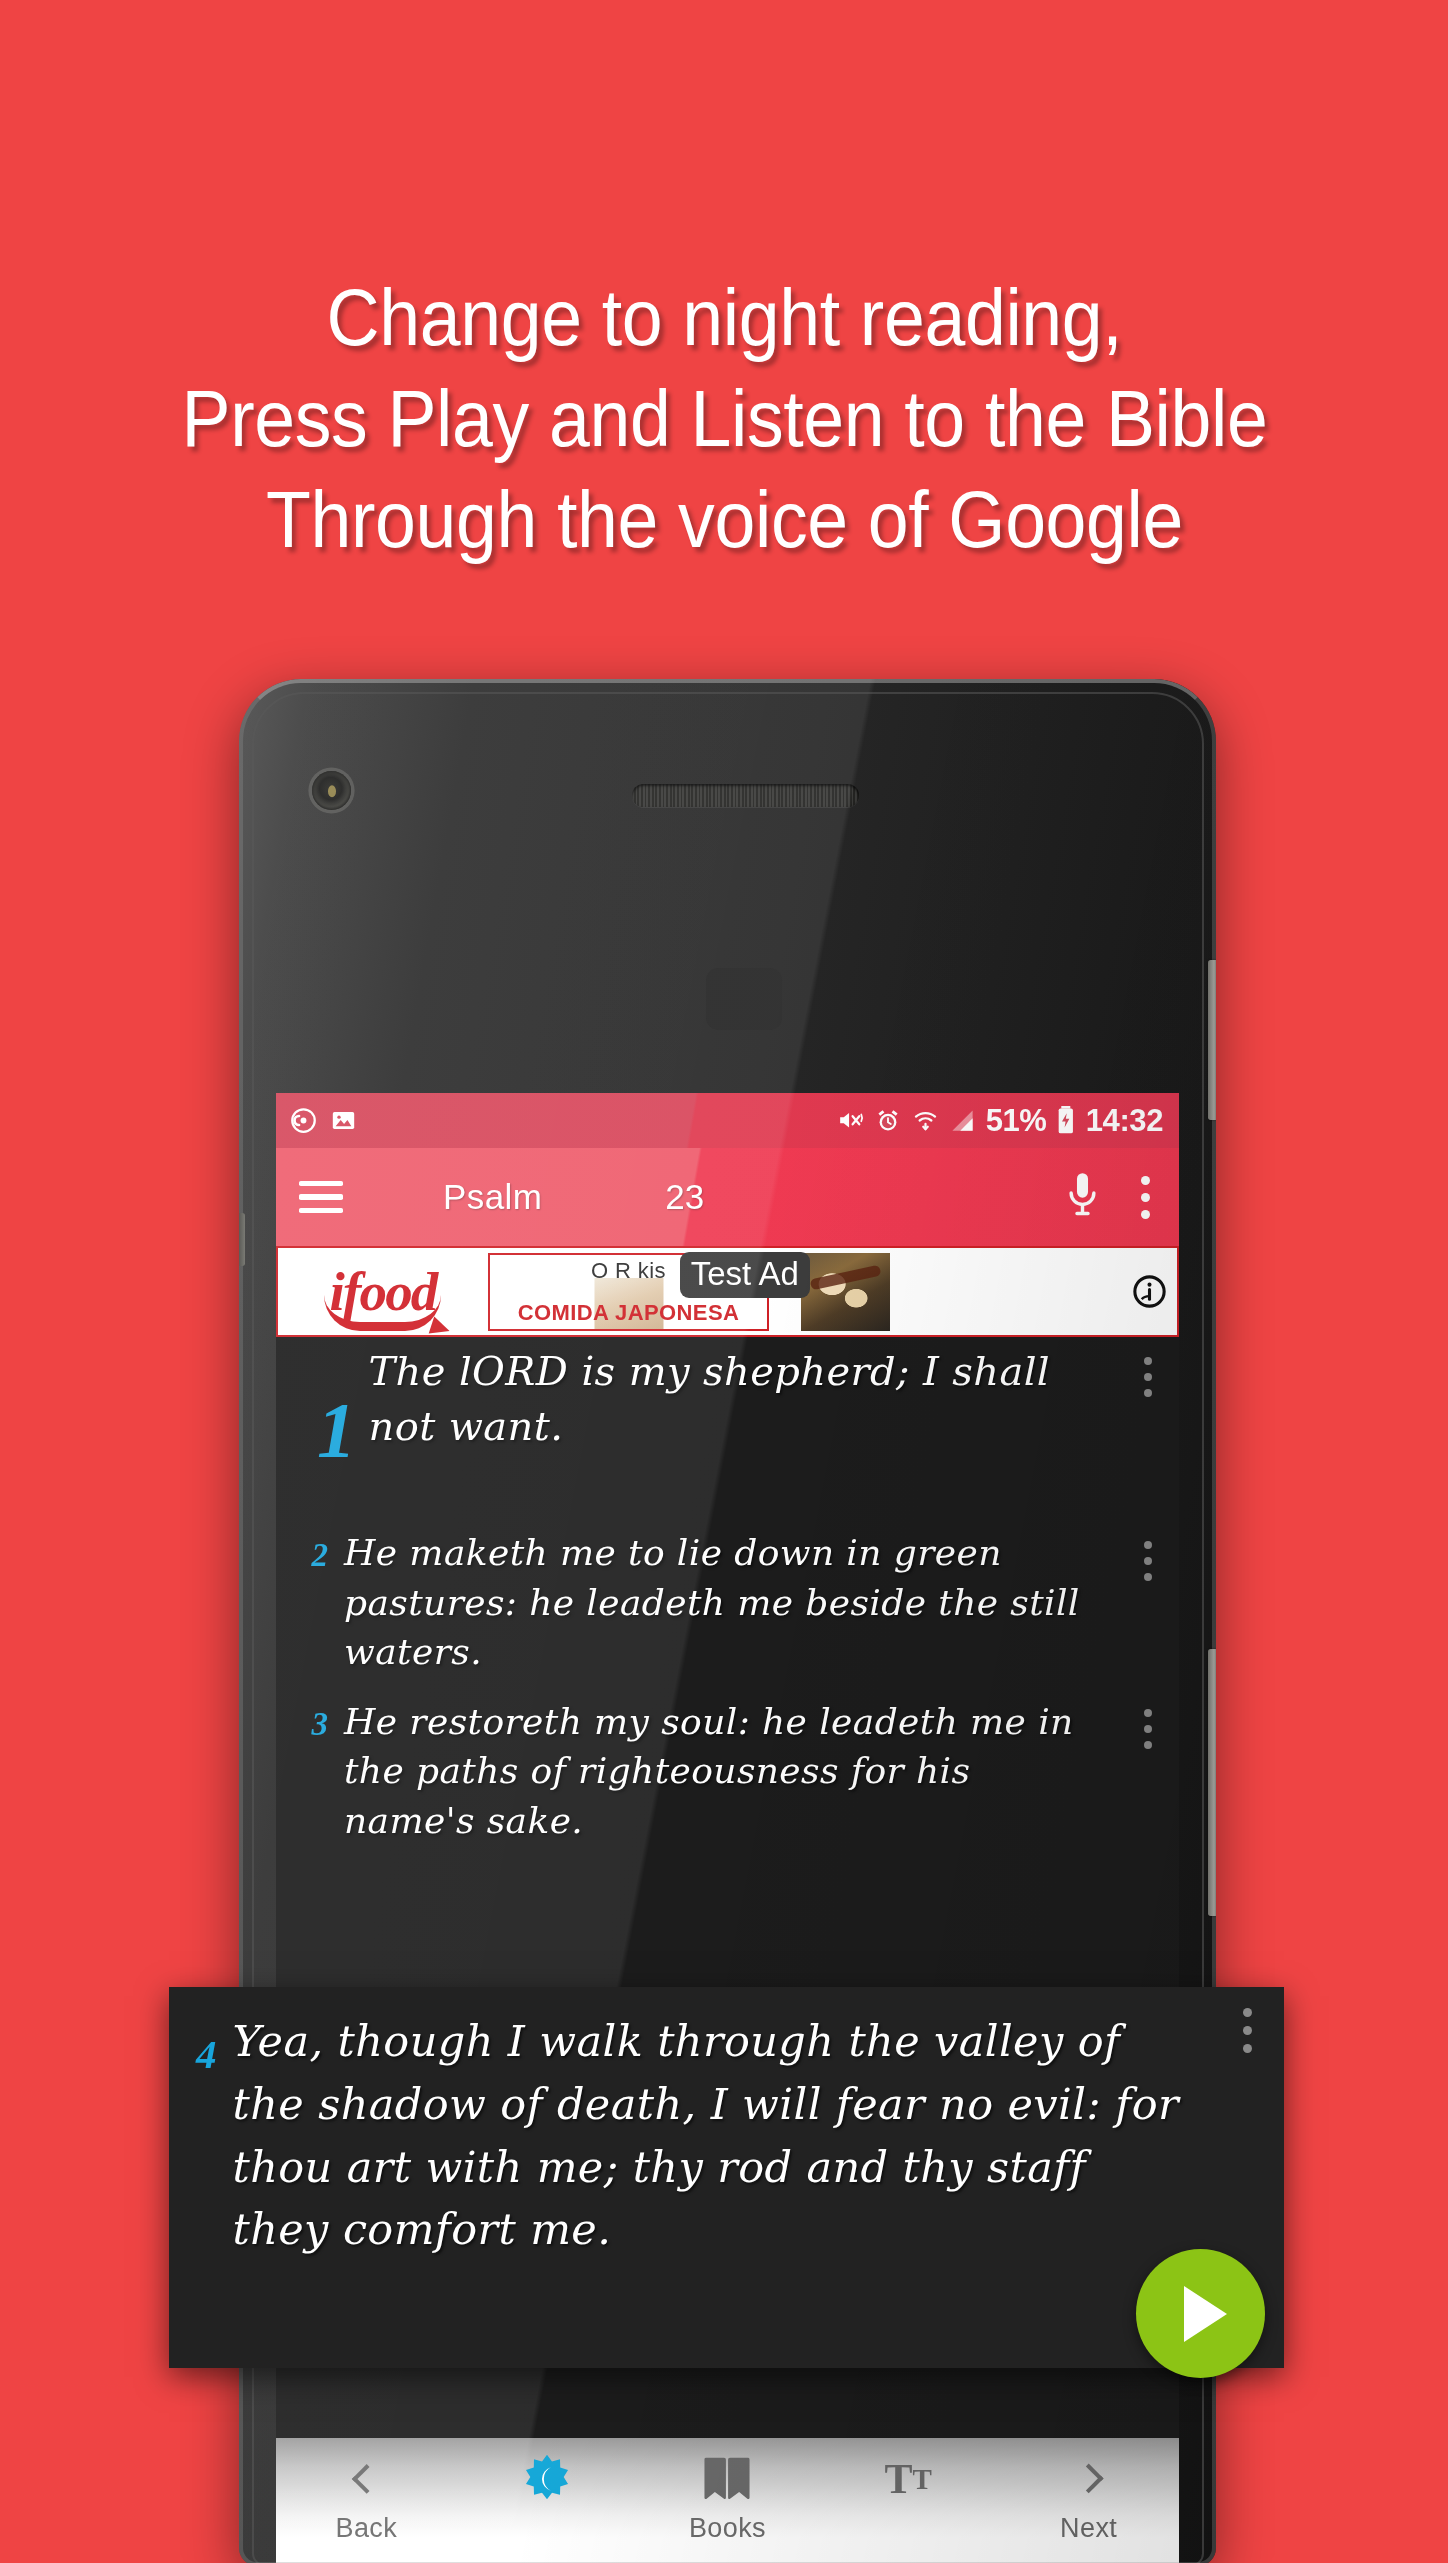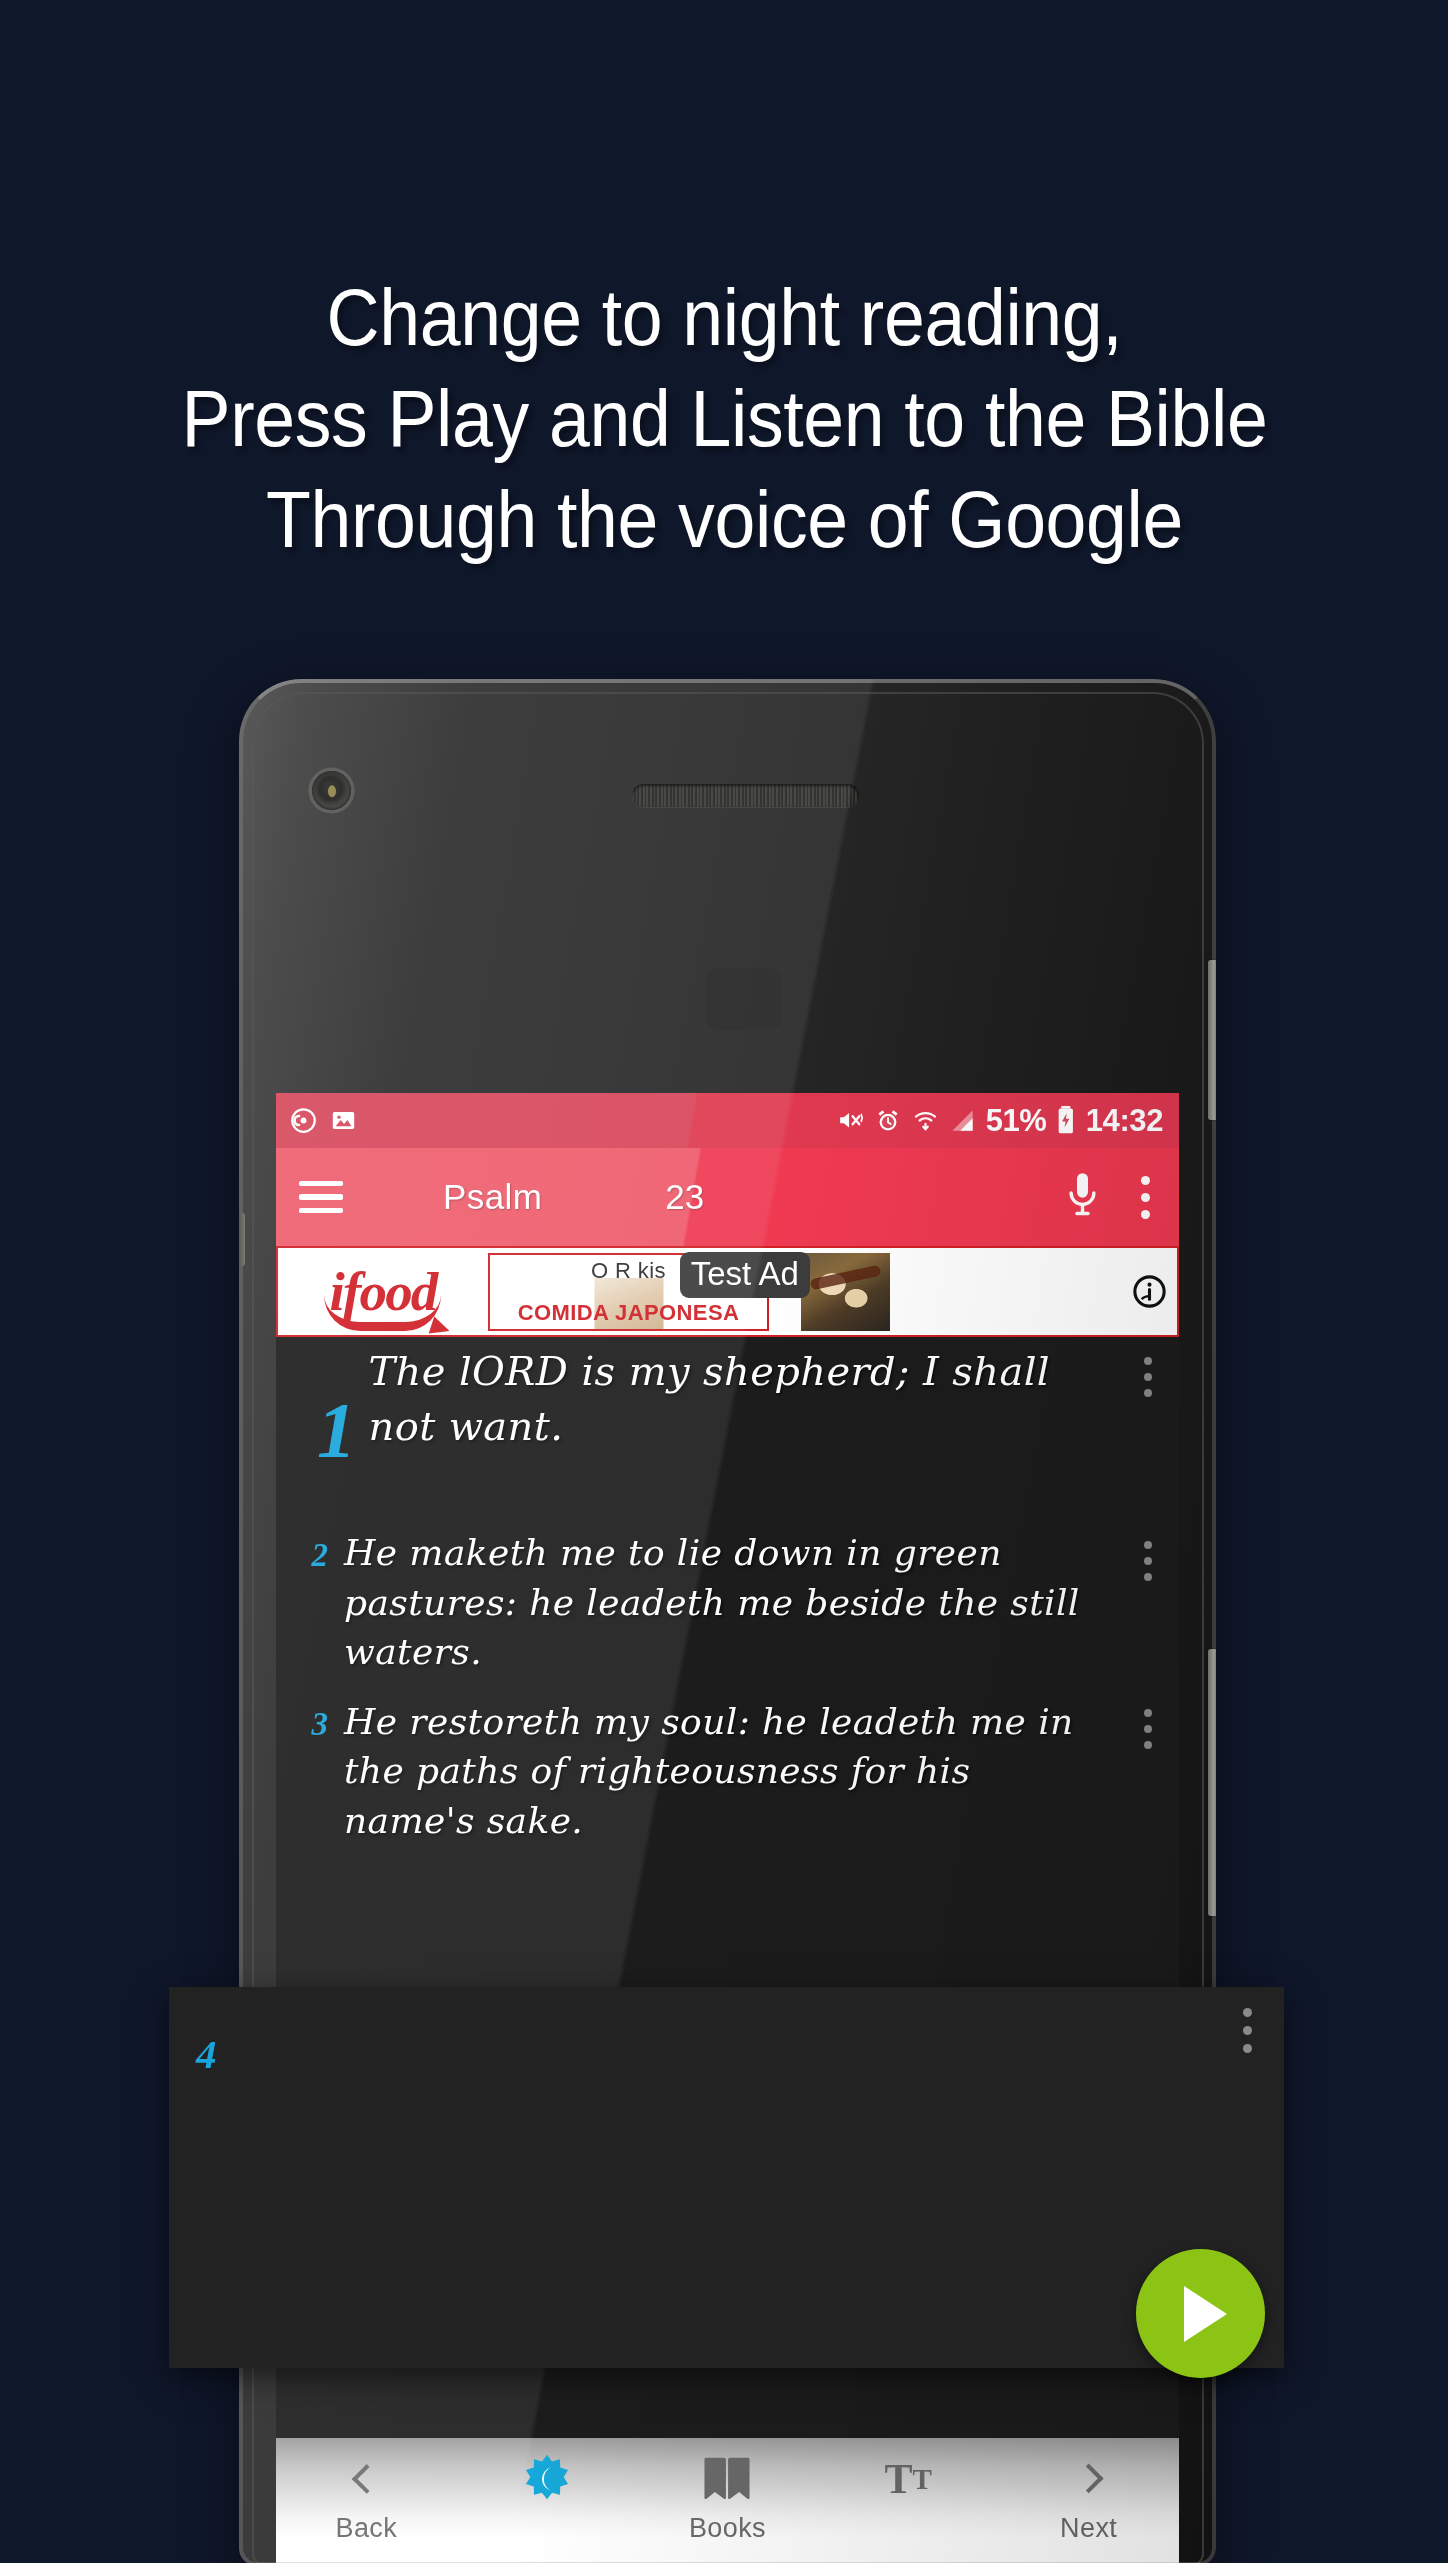--- a/index.html
+++ b/index.html
@@ -4,21 +4,21 @@
 <style>
   * { box-sizing: border-box; margin: 0; padding: 0; }
   html, body {
     width: 1449px; height: 2563px;
     overflow: hidden;
     font-family: "Liberation Sans", sans-serif;
   }
   #stage {
     position: relative;
     width: 1449px; height: 2563px;
-    background: #0f172a;
+    background: #ef4444;
     overflow: hidden;
   }
 
   
   #headline {
     position: absolute;
     top: 267px; left: 0; width: 1449px;
     text-align: center;
     color: #ffffff;
     font-family: "Liberation Sans Narrow", "Liberation Sans", sans-serif;
@@ -636,20 +636,21 @@
 
       </div>
 
     </div>
 
     <div class="glass-glare"></div>
   </div>
 
   <div id="verse-overlay">
     <div class="ov-num">4</div>
+    <div class="ov-text">Yea, though I walk through the valley of the shadow of death, I will fear no evil: for thou art with me; thy rod and thy staff they comfort me.</div>
     <div class="ov-kebab">
         <i></i>
         <i></i>
         <i></i>
       </div>
   </div>
 
   <div id="play-fab">
     <span class="tri"></span>
   </div>

